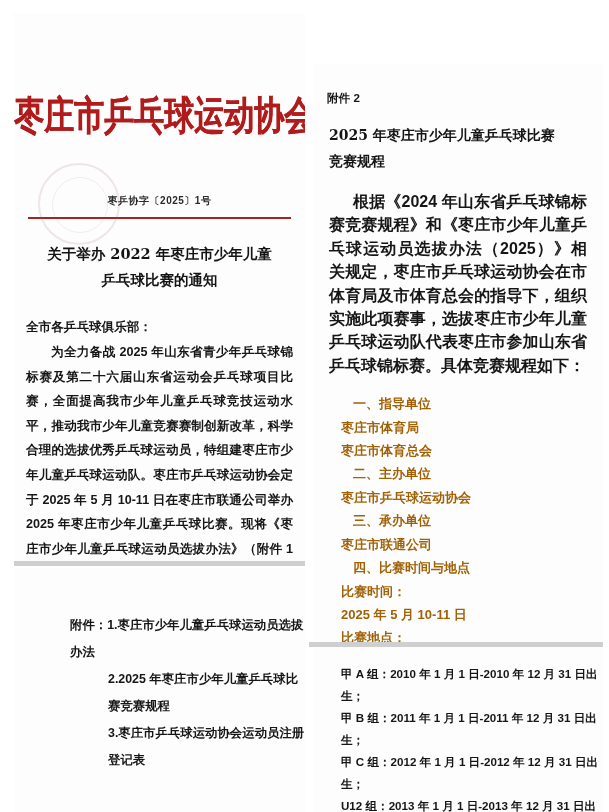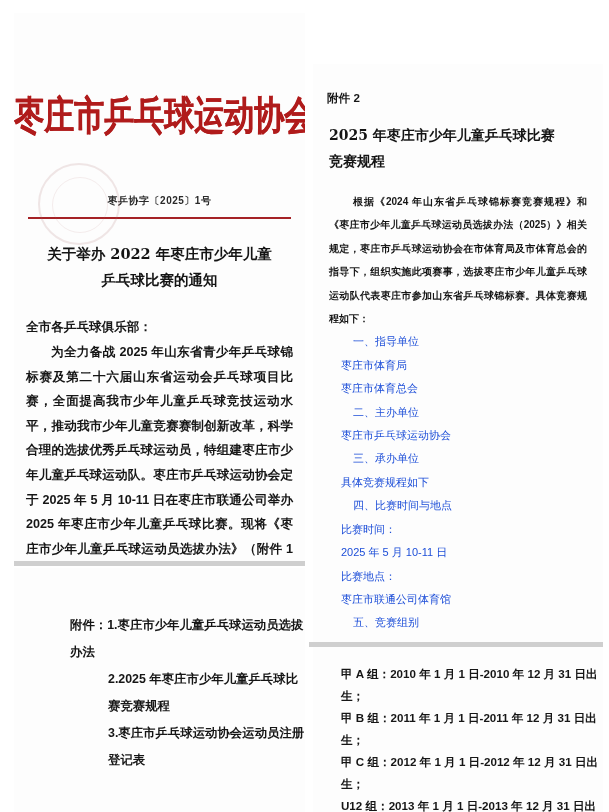--- a/index.html
+++ b/index.html
@@ -180,37 +180,37 @@
     font-family: "DejaVu Serif", "Liberation Serif", serif;
     font-size: 14px;
     font-weight: bold;
     line-height: 26px;
     color: #141414;
     margin-top: 16px;
     padding: 0 16px;
   }
   .reg-title .line2 { display: block; }
   .reg-para {
-    font-size: 10px;
+    font-size: 16px;
     font-weight: bold;
     line-height: 23.4px;
     text-align: justify;
     text-justify: inter-ideograph;
-    margin: 16px 16px 0 16px;
+    margin: 16px 16px 15px 16px;
     text-indent: 24px;
     color: #161616;
   }
   .reg-list {
     margin: 0 0 0 16px;
     padding: 0;
     list-style: none;
-    font-size: 11px;
-    font-weight: normal;
+    font-size: 13px;
+    font-weight: bold;
     line-height: 23.4px;
-    color: #1d4ed8;
+    color: #a16207;
   }
   .reg-list li.heading { padding-left: 24px; }
   .reg-list li.entry { padding-left: 12px; }
 
   
   .group-list {
     margin: 14px 0 0 28px;
     padding: 0;
     list-style: none;
     font-size: 11.6px;
@@ -273,21 +273,21 @@
 
   <div class="reg-para">根据《2024 年山东省乒乓球锦标赛竞赛规程》和《枣庄市少年儿童乒乓球运动员选拔办法（2025）》相关规定，枣庄市乒乓球运动协会在市体育局及市体育总会的指导下，组织实施此项赛事，选拔枣庄市少年儿童乒乓球运动队代表枣庄市参加山东省乒乓球锦标赛。具体竞赛规程如下：</div>
 
   <ul class="reg-list" id="regulation-sections">
       <li class="heading">一、指导单位</li>
       <li class="entry">枣庄市体育局</li>
       <li class="entry">枣庄市体育总会</li>
       <li class="heading">二、主办单位</li>
       <li class="entry">枣庄市乒乓球运动协会</li>
       <li class="heading">三、承办单位</li>
-      <li class="entry">具体竞赛规程如下</li>
+      <li class="entry">枣庄市联通公司</li>
       <li class="heading">四、比赛时间与地点</li>
       <li class="entry">比赛时间：</li>
       <li class="entry">2025 年 5 月 10-11 日</li>
       <li class="entry">比赛地点：</li>
       <li class="entry">枣庄市联通公司体育馆</li>
       <li class="heading">五、竞赛组别</li>
     </ul>
 </div>
 
 <div id="right-divider"></div>

